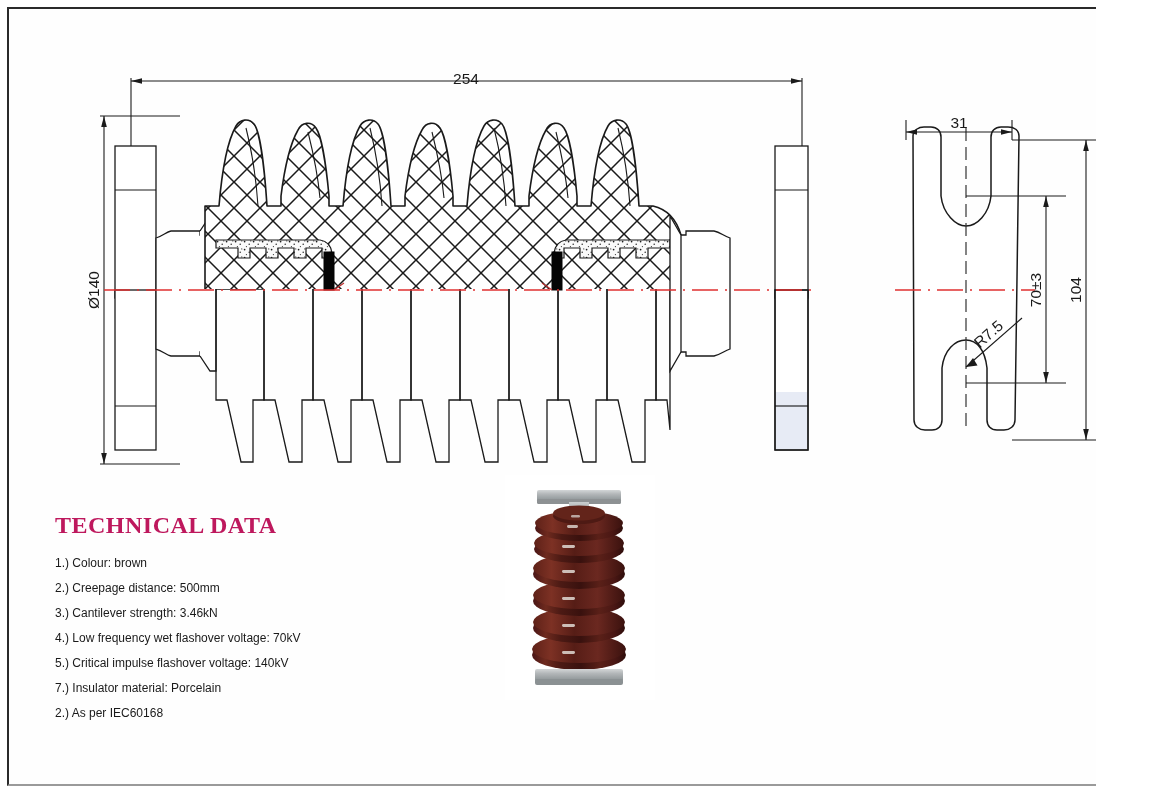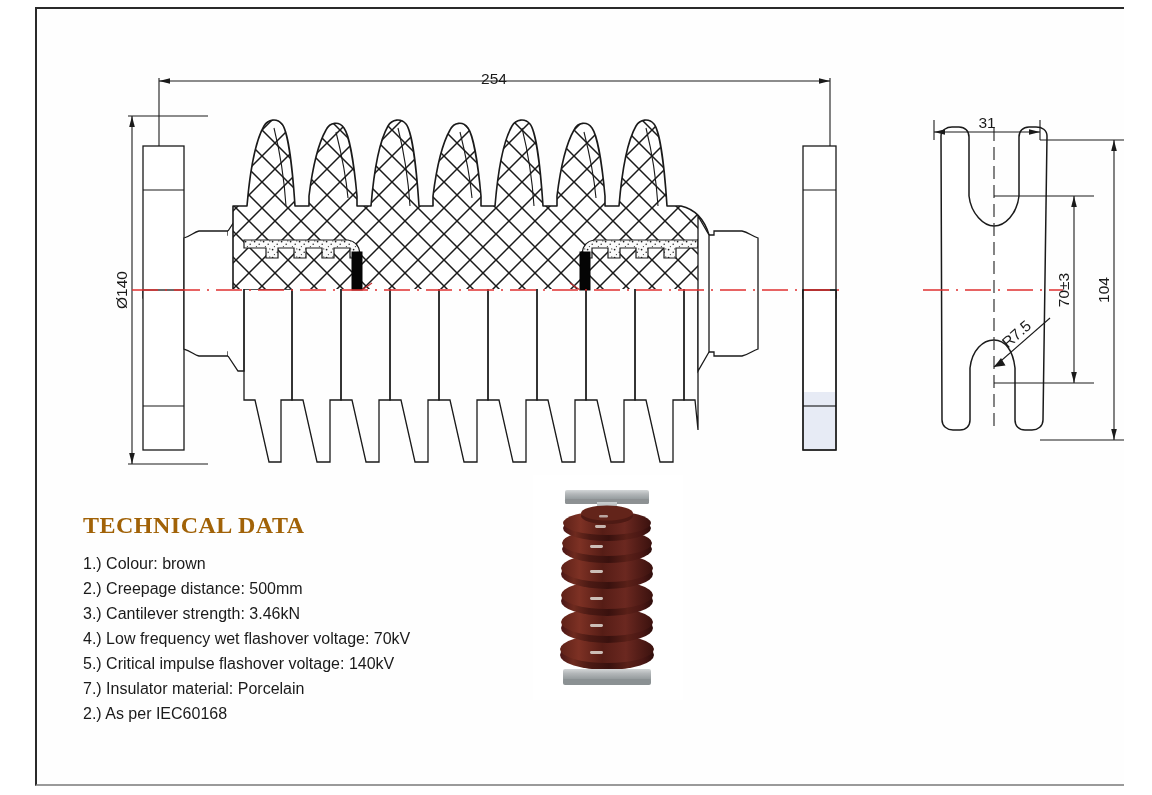--- a/index.html
+++ b/index.html
@@ -10,21 +10,20 @@
   }
   body {
     font-family: "Liberation Sans", sans-serif;
   }
   #page {
     position: relative;
     width: 1096px;
     height: 795px;
     background: #ffffff;
     overflow: hidden;
-    margin-left: 28px;
   }
   
   #sheet-border {
     position: absolute;
     left: 7px;
     top: 7px;
     width: 1136px;
     height: 779px;
     border-top: 2px solid #2a2a2a;
     border-left: 2px solid #2a2a2a;
@@ -45,26 +44,26 @@
     position: absolute;
     left: 55px;
     top: 512px;
     width: 470px;
   }
   #tech-data-title {
     font-family: "Liberation Serif", serif;
     font-weight: bold;
     font-size: 24px;
     letter-spacing: 0.5px;
-    color: #a16207;
+    color: #be185d;
     margin: 0 0 12px 0;
   }
   .tech-line {
     font-family: "Liberation Sans", sans-serif;
-    font-size: 16px;
+    font-size: 12px;
     color: #1a1a1a;
     line-height: 25px;
     white-space: nowrap;
   }
   
   #photo {
     position: absolute;
     left: 505px;
     top: 475px;
     width: 150px;

